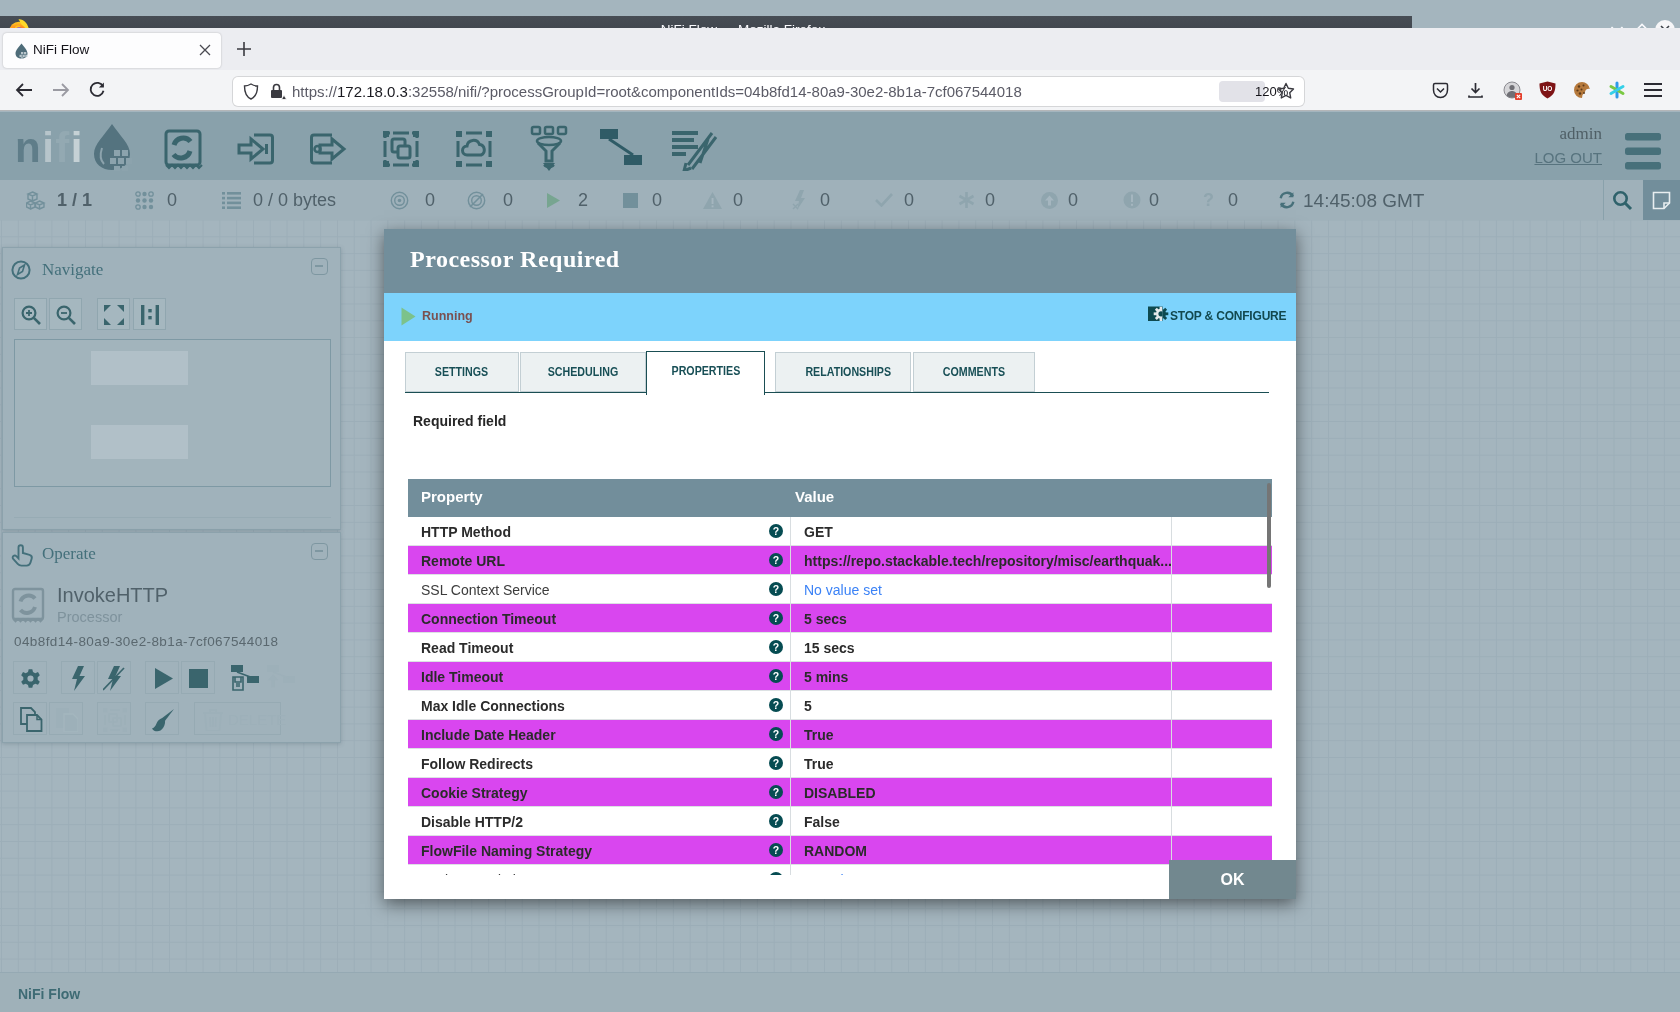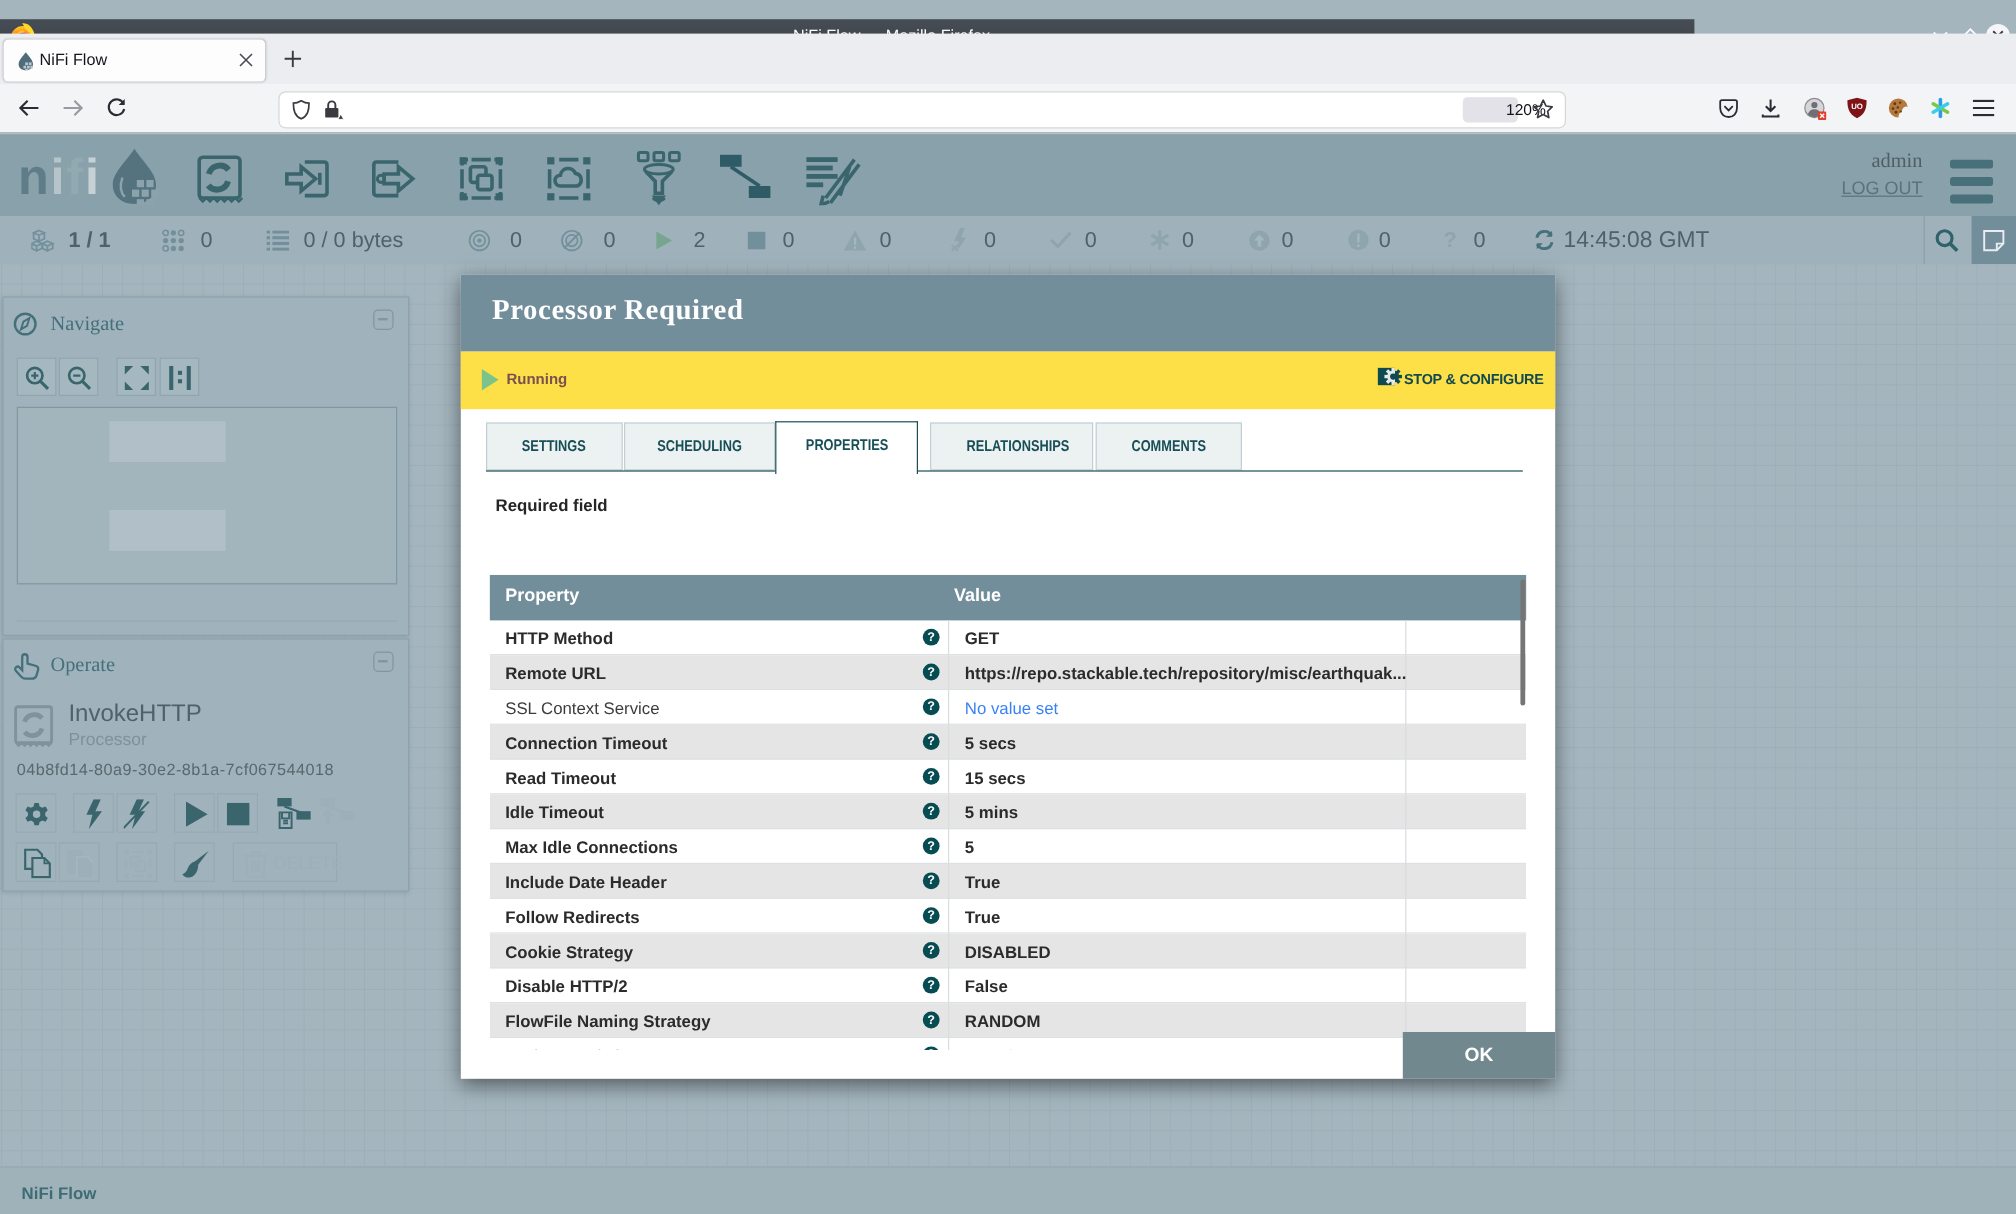--- a/index.html
+++ b/index.html
@@ -33,33 +33,33 @@
 #navpanel { left:2px; top:247px; width:339px; height:283px;padding-left:48px; }
 #oppanel { left:2px; top:532px; width:339px; height:211px; }
 .paneltitle { font-family:"Liberation Serif", serif; font-size:17px; color:#44707B; }
 .smallbtn { background:#A5B7BF; border:1px solid #90A6AF; }
 .stxt { position:absolute; top:10px; font-size:18px; color:#50616A; white-space:nowrap; }
 .opbtn { width:34px; height:33px; border:1px solid #96AAB3; }
 
 #modal { left:384px; top:229px; width:912px; height:670px; background:#ffffff; box-shadow:0 5px 16px rgba(0,0,0,0.5); }
 #modalheader { left:0; top:0; width:912px; height:64px; background:#728E9B; }
 #modaltitle { left:26px; top:17px; color:#ffffff; font-family:"Liberation Serif", serif; font-weight:bold; font-size:24px; letter-spacing:0.5px; }
-#modalstatus { left:0; top:64px; width:912px; height:48px; background:#fde047; }
+#modalstatus { left:0; top:64px; width:912px; height:48px; background:#7dd3fc; }
 #runningtxt { left:38px; top:16px; color:#7A5050; font-weight:bold; font-size:12.5px; }
 #stopconf { left:786px; top:16px; color:#12494F; font-weight:bold; font-size:12px; letter-spacing:-0.2px; }
 .tab { position:absolute; top:123px; height:40px; background:#ECF1F2; border:1px solid #C3CFD4; color:#184F56; font-size:13px; font-weight:bold; text-align:center; line-height:38px; }
 .tab span { display:inline-block; transform:scaleX(0.82); }
 #tabline { left:21px; top:162.5px; width:864px; height:1.5px; background:#1A4E53; }
 .tabactive { top:121.5px; height:44px; background:#ffffff; border:1.5px solid #1A4E53; border-bottom:none; z-index:3; }
 #reqfield { left:29px; top:184px; font-size:14px; font-weight:bold; color:#262626; }
 #ptable { left:24px; top:212px; width:864px; height:396px; overflow:hidden;margin-top:38px; }
 #ptablehead { left:0; top:0; width:864px; height:38px; background:#728E9B; color:#ffffff; font-weight:bold; font-size:15px; }
 #ptbody { left:0; top:38px; width:864px; height:361px; overflow:hidden; }
 .prow { position:relative; width:864px; height:29px; border-bottom:1px solid #DCE1E3; }
-.prow.alt { background:#e5e5e5; }
+.prow.alt { background:#d946ef; }
 .pname { position:absolute; left:13px; top:7px; font-size:14px; font-weight:bold; color:#2b2b2b; }
 .pname.opt { font-weight:normal; color:#3c3c3c; }
 .pval { position:absolute; left:396px; top:7px; font-size:14px; font-weight:bold; color:#2b2b2b; width:368px; white-space:nowrap; overflow:hidden; text-overflow:ellipsis; }
 .pval.nv { color:#3b82f6; font-weight:normal; }
 .qmark { position:absolute; left:361px; top:7px; width:14px; height:14px; border-radius:50%; background:#064C52; color:#ffffff; font-size:10.5px; font-weight:bold; text-align:center; line-height:14px; }
 .vline1 { position:absolute; left:382px; top:0; width:1px; height:29px; background:#D8DDE0; }
 .vline2 { position:absolute; left:763px; top:0; width:1px; height:29px; background:#D8DDE0; }
 #scrollthumb { left:883px; top:254px; width:4px; height:105px; background:#757575; border-radius:2px; }
 #okbtn { left:785px; top:631px; width:127px; height:39px; background:#72888F; color:#ffffff; font-weight:bold; font-size:16px; text-align:center; line-height:39px; }
 </style>
@@ -135,20 +135,21 @@
     </svg>
   <div class="abs" id="urlfield">
     <svg class="abs" style="left:10px;top:6px;" width="16" height="17" viewBox="0 0 16 17">
         <path d="M8 1 C5.5 2.5 3.5 3 1.5 3 C1.5 9 2.5 13.5 8 16 C13.5 13.5 14.5 9 14.5 3 C12.5 3 10.5 2.5 8 1 Z" stroke="#3a3a40" stroke-width="1.4" fill="none"></path>
       </svg>
     <svg class="abs" style="left:36px;top:6px;" width="18" height="17" viewBox="0 0 18 17">
       <rect x="2" y="7" width="11" height="8" rx="1" fill="#3a3a40"></rect>
       <path d="M4.5 7 L4.5 4.5 A 3 3 0 0 1 10.5 4.5 L10.5 7" stroke="#3a3a40" stroke-width="1.6" fill="none"></path>
       <path d="M12.5 16.5 L17.5 16.5 L15 12 Z" fill="#3a3a40" stroke="#ffffff" stroke-width="0.8"></path>
     </svg>
+    <div class="abs" id="urltext">https://<b>172.18.0.3</b>:32558/nifi/?processGroupId=root&amp;componentIds=04b8fd14-80a9-30e2-8b1a-7cf067544018</div>
     <div class="abs" id="zoomchip">120%</div>
     <svg class="abs" style="left:1044px;top:5px;" width="18" height="18" viewBox="0 0 18 18">
         <path d="M9 1.5 L11.3 6.3 L16.5 7 L12.7 10.7 L13.7 16 L9 13.4 L4.3 16 L5.3 10.7 L1.5 7 L6.7 6.3 Z" stroke="#3a3a40" stroke-width="1.4" fill="none" stroke-linejoin="round"></path>
       </svg>
   </div>
 
   <svg class="abs" style="left:1432px;top:12px;" width="17" height="17" viewBox="0 0 17 17">
       <path d="M1.5 3 C1.5 2 2.2 1.5 3 1.5 L14 1.5 C14.8 1.5 15.5 2 15.5 3 L15.5 8 C15.5 12.5 12.5 15.5 8.5 15.5 C4.5 15.5 1.5 12.5 1.5 8 Z" stroke="#2b2b33" stroke-width="1.5" fill="none"></path>
       <path d="M5 6.5 L8.5 10 L12 6.5" stroke="#2b2b33" stroke-width="1.5" fill="none"></path>
     </svg>

